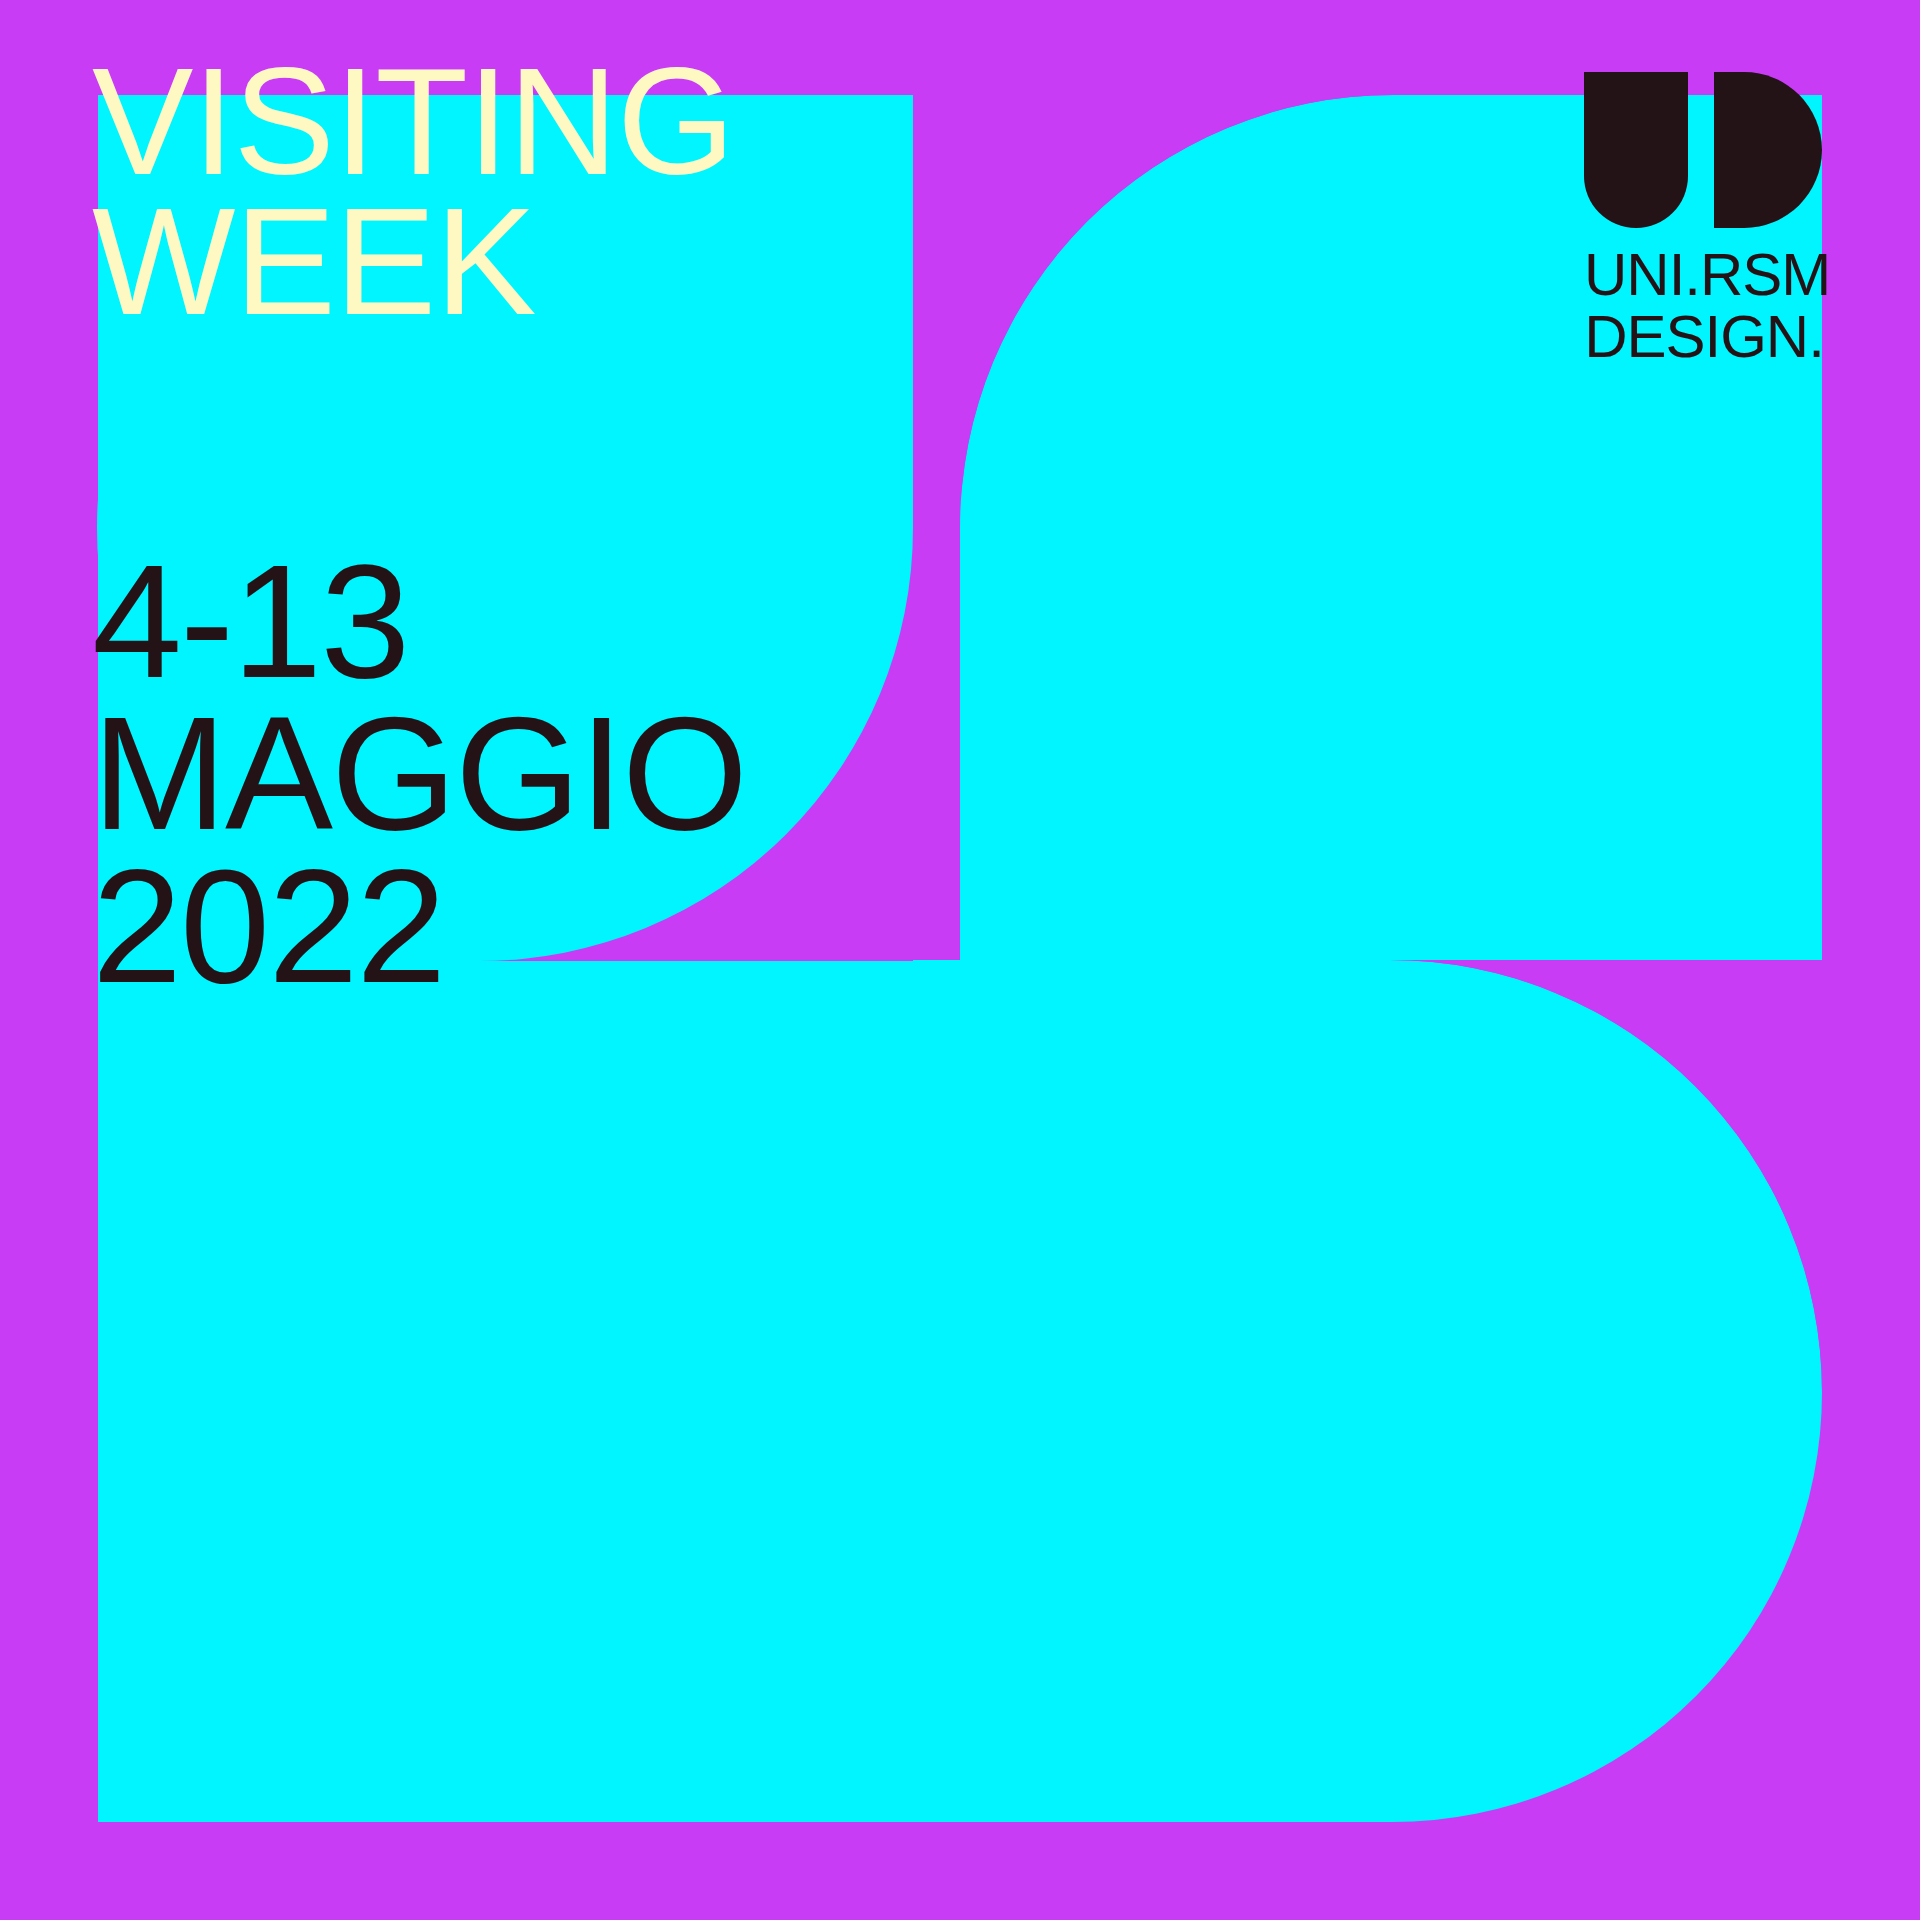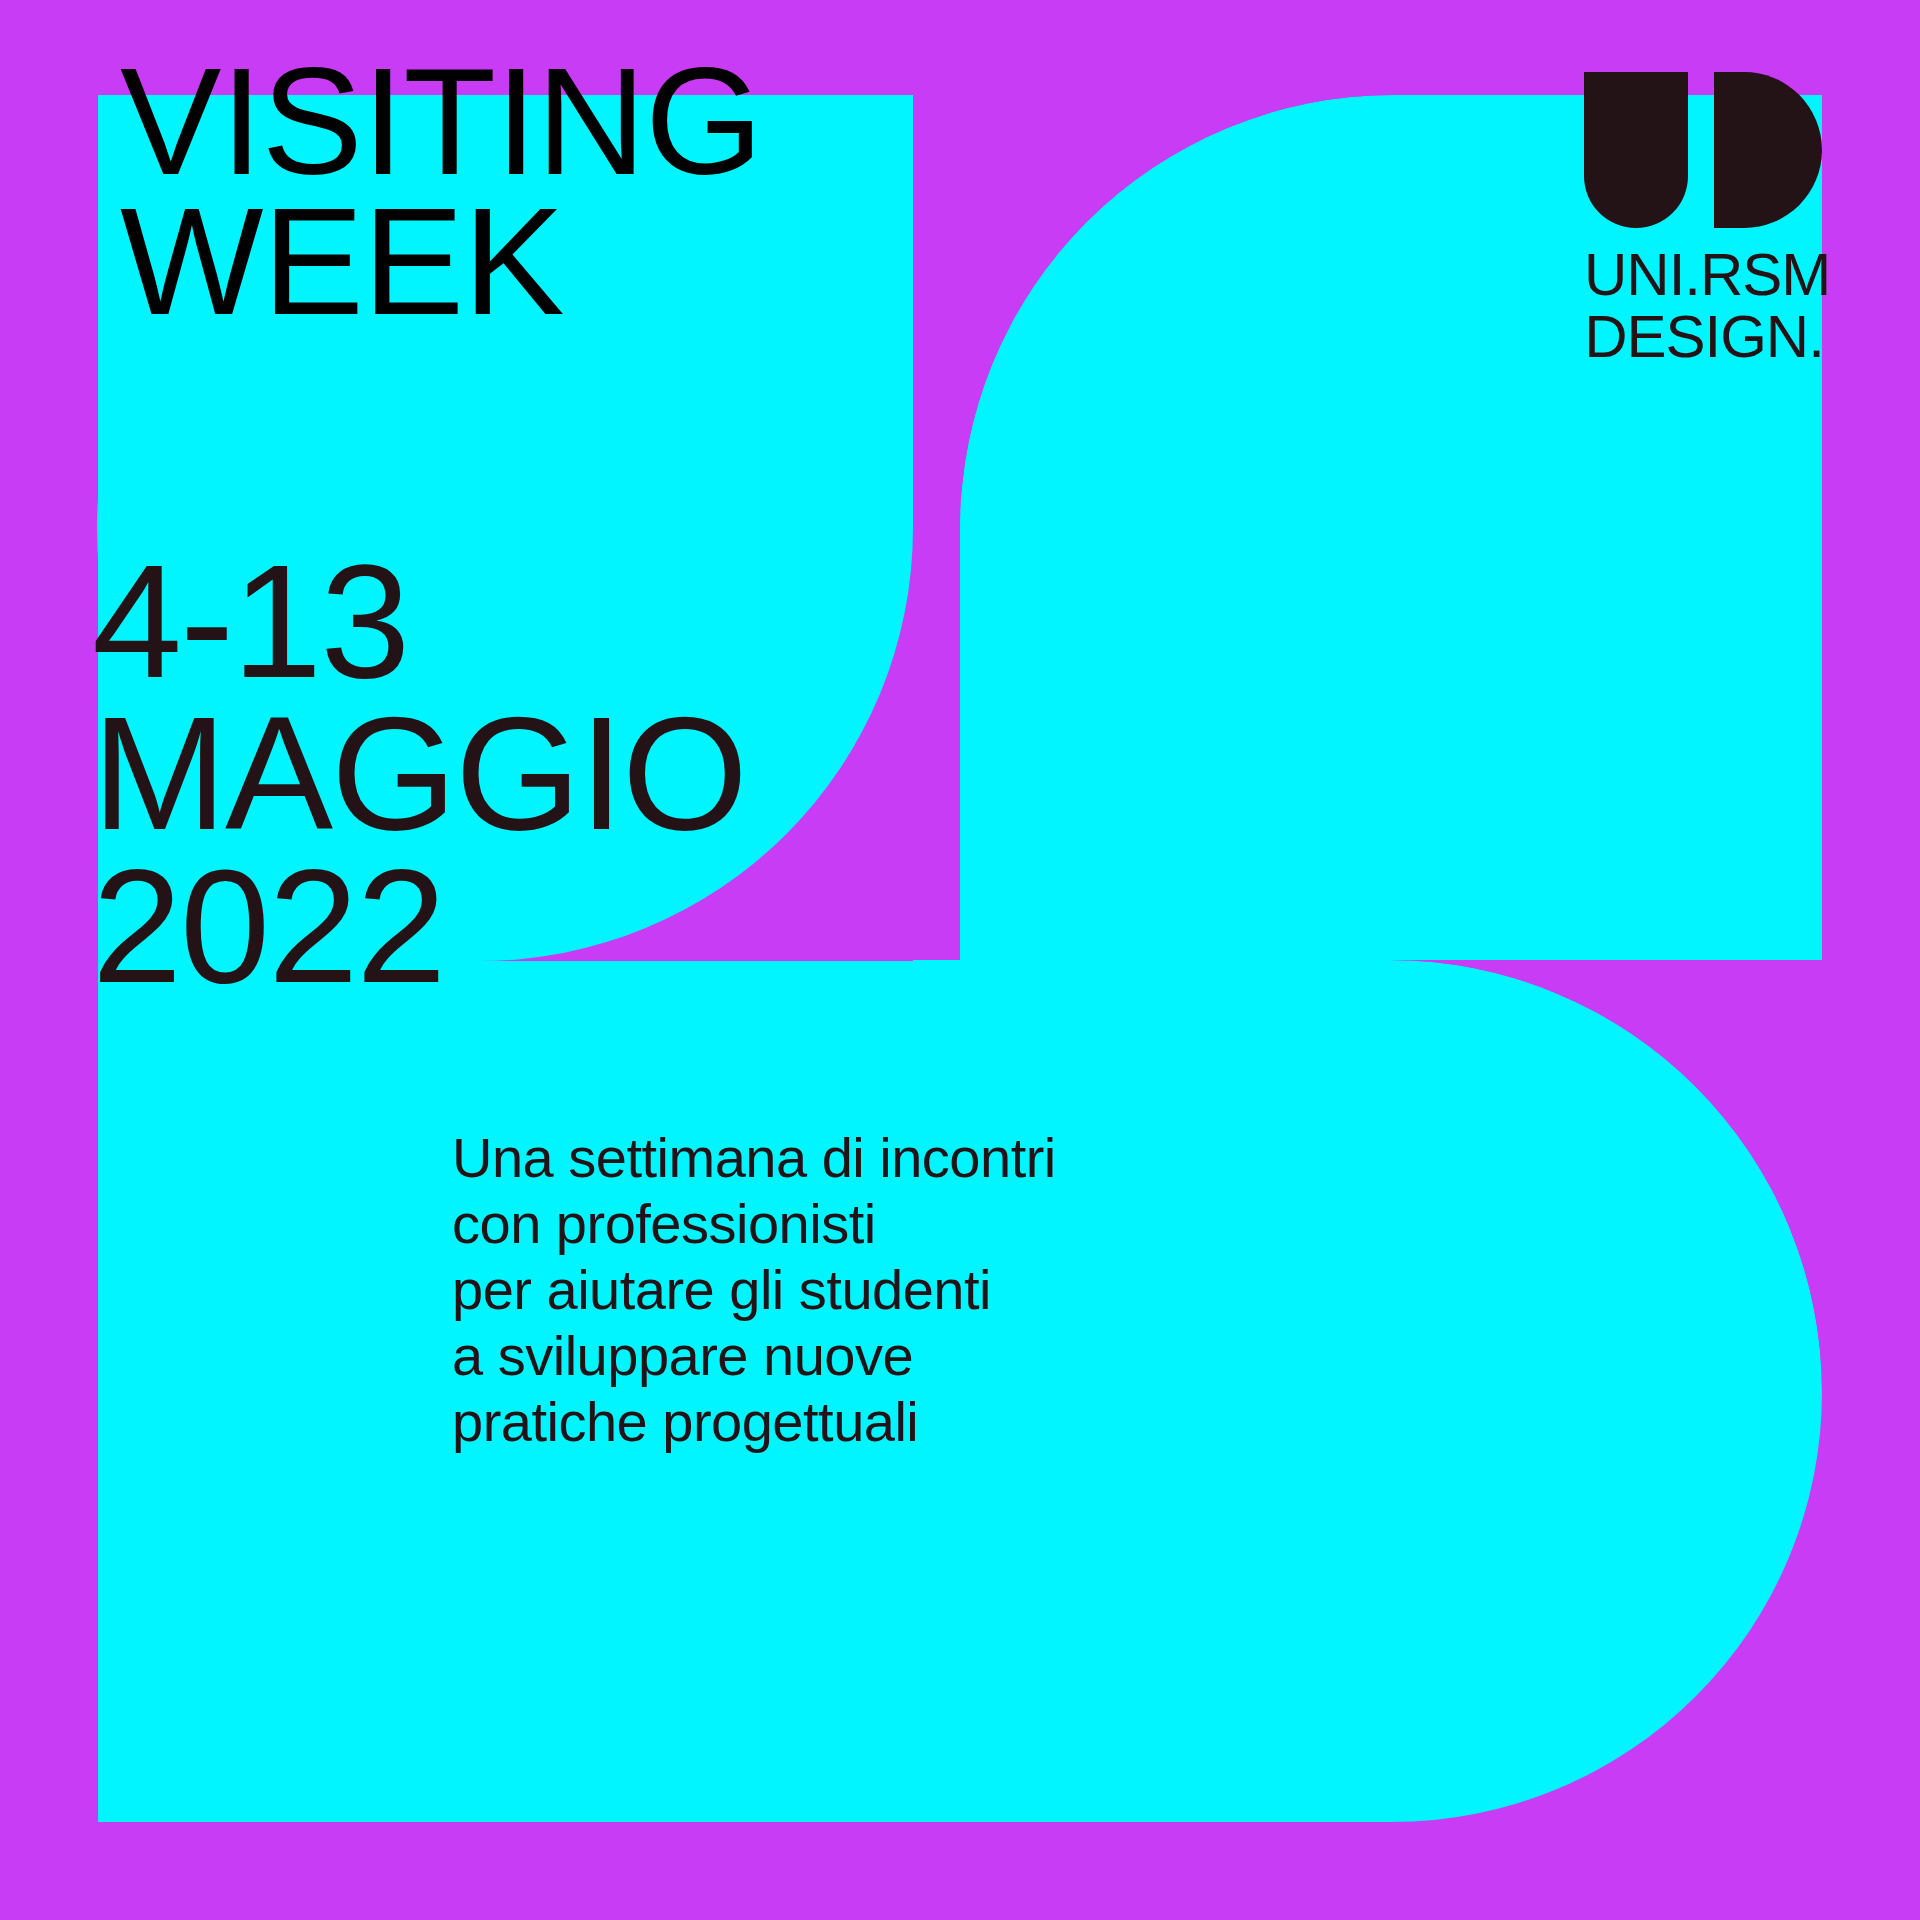--- a/index.html
+++ b/index.html
@@ -10,27 +10,26 @@
     background:#C83CF5;
   }
   #poster{position:relative;width:1920px;height:1920px;background:#C83CF5;}
   #artSvg{position:absolute;inset:0;width:1920px;height:1920px;display:block;}
 
   
   .layer{position:absolute;}
 
   #headline{
     left:92px; top:52px;
-    color:#000000;
+    color:#fef9c3;
     font-size:152px;
     line-height:0.92;
     font-weight:400;
     letter-spacing:-1px;
     white-space:pre-line;
-    margin-left:28px;
   }
   #dateblock{
     left:92px; top:545px;
     color:#231216;
     font-size:162px;
     line-height:0.94;
     font-weight:400;
     letter-spacing:-2px;
     white-space:pre-line;
   }
@@ -107,25 +106,20 @@
     </g>
   </svg>
 
   <div class="layer" id="headline">VISITING
 WEEK</div>
 
   <div class="layer" id="dateblock">4-13
 MAGGIO
 2022</div>
 
-  <div class="layer" id="bodycopy">Una settimana di incontri
-con professionisti
-per aiutare gli studenti
-a sviluppare nuove
-pratiche progettuali</div>
 
   <div class="layer" id="logo">
     <svg id="logo-mark" viewBox="0 0 238 156" aria-hidden="true">
 
       <path fill="#231216" d="M0,0 L104,0 L104,104 A52,52 0 0 1 0,104 Z"></path>
 
       <path fill="#231216" d="M130,0 L160,0 A78,78 0 0 1 160,156 L130,156 Z"></path>
     </svg>
     <div id="logo-wordmark">UNI.RSM
 DESIGN.</div>

